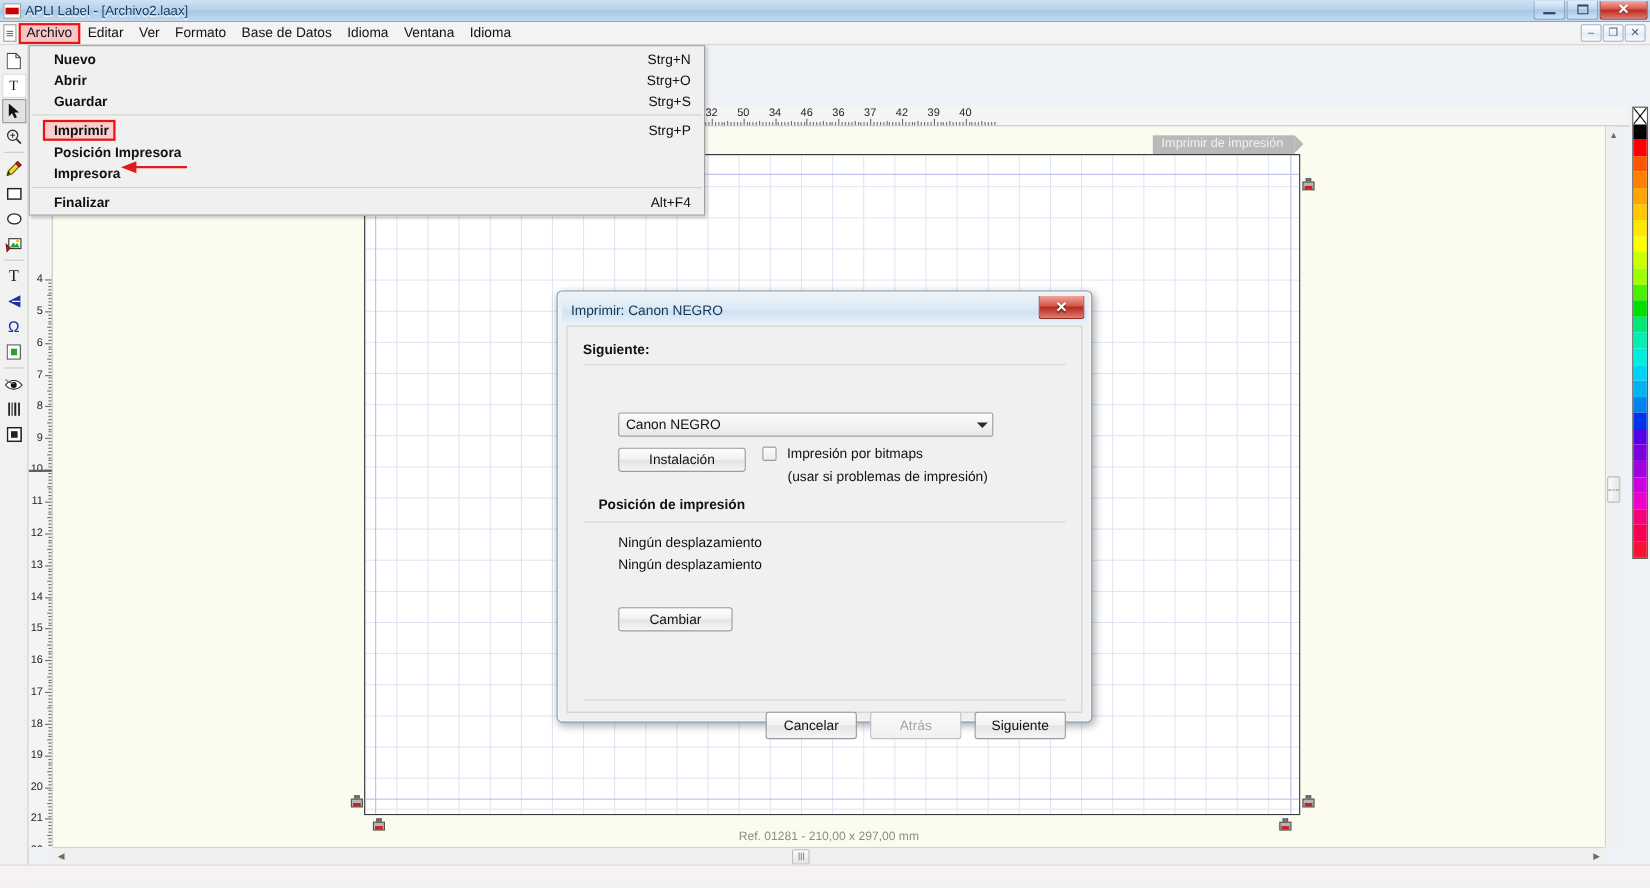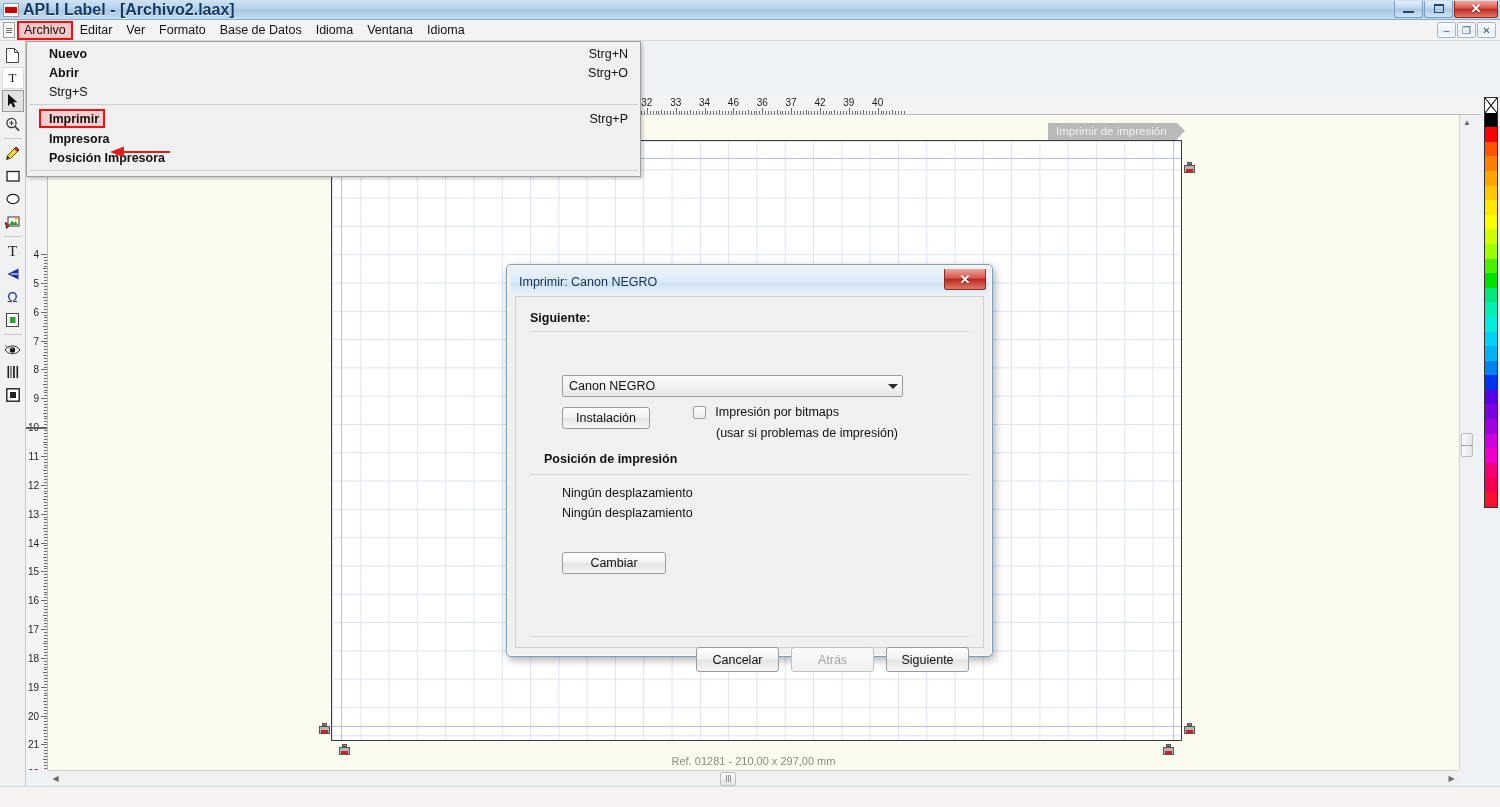--- a/index.html
+++ b/index.html
@@ -26,21 +26,21 @@
   }
   #titlebar .tb-icon {
     width: 16px; height: 14px; margin-left: 3px; margin-right: 4px;
     background: #ffffff; border: 1px solid #9b9b9b; position: relative; overflow: hidden;
   }
   #titlebar .tb-icon::after {
     content: ""; position: absolute; left: 1px; top: 3px; width: 12px; height: 6px;
     background: #cc0000;
   }
   #titlebar .tb-title {
-    font-size: 16px; color: #123a63; font-weight: bold;
+    font-size: 12px; color: #123a63; font-weight: normal;
     text-shadow: 0 1px 0 rgba(255,255,255,.75);
     white-space: nowrap;
   }
   #titlebar .tb-btns { margin-left: auto; display: flex; height: 18px; align-items: stretch; }
   #titlebar .tb-btn {
     width: 29px; height: 17px; margin-right: 1px;
     border: 1px solid #7a9cbd; border-top: none;
     border-radius: 0 0 3px 3px;
     background: linear-gradient(to bottom, #e2eefb 0%, #c0d7ef 45%, #a8c6e4 50%, #cfe3f6 100%);
     display: flex; align-items: center; justify-content: center;
@@ -659,21 +659,21 @@
       <div class="tick" style="left: 620.85px; height: 6px;"></div>
       <div class="tick" style="left: 623.735px; height: 3px;"></div>
       <div class="tick" style="left: 626.62px; height: 3px;"></div>
       <div class="tick" style="left: 629.505px; height: 3px;"></div>
       <div class="tick" style="left: 632.39px; height: 3px;"></div>
       <div class="tick" style="left: 635.275px; height: 4px;"></div>
       <div class="tick" style="left: 638.16px; height: 3px;"></div>
       <div class="tick" style="left: 641.045px; height: 3px;"></div>
       <div class="tick" style="left: 643.93px; height: 3px;"></div>
       <div class="tick" style="left: 646.815px; height: 3px;"></div>
-      <div class="lbl" style="left: 649.7px;">33</div>
+      <div class="lbl" style="left: 649.7px;">50</div>
       <div class="tick" style="left: 649.7px; height: 6px;"></div>
       <div class="tick" style="left: 652.585px; height: 3px;"></div>
       <div class="tick" style="left: 655.47px; height: 3px;"></div>
       <div class="tick" style="left: 658.355px; height: 3px;"></div>
       <div class="tick" style="left: 661.24px; height: 3px;"></div>
       <div class="tick" style="left: 664.125px; height: 4px;"></div>
       <div class="tick" style="left: 667.01px; height: 3px;"></div>
       <div class="tick" style="left: 669.895px; height: 3px;"></div>
       <div class="tick" style="left: 672.78px; height: 3px;"></div>
       <div class="tick" style="left: 675.665px; height: 3px;"></div>
@@ -1059,38 +1059,43 @@
   <div id="filemenu">
     <div class="fm-item">
       <span class="label">Nuevo</span>
       <span class="accel">Strg+N</span>
     </div>
     <div class="fm-item">
       <span class="label">Abrir</span>
       <span class="accel">Strg+O</span>
     </div>
     <div class="fm-item">
+      <span class="label">Guardar</span>
       <span class="accel">Strg+S</span>
     </div>
     <div class="fm-sep"></div>
     <div id="fm-row-imprimir">
       <div class="fm-item highlight">
         <span class="label">Imprimir</span>
       </div>
       <span class="accel">Strg+P</span>
     </div>
     <div class="fm-item">
+      <span class="label">Posición Impresora</span>
+      <span class="accel"></span>
+    </div>
+    <div class="fm-item">
       <span class="label">Impresora</span>
       <span class="accel"></span>
     </div>
+    <div class="fm-sep"></div>
     <div class="fm-item">
-      <span class="label">Posición Impresora</span>
-      <span class="accel"></span>
-    </div>
-    <div class="fm-sep"></div>
+      <span class="label">Finalizar</span>
+      <span class="accel">Alt+F4</span>
+    </div>
   </div>
 
   <svg id="redarrow" viewBox="0 0 64 14">
     <path d="M62 7 H14" stroke="#e01b1b" stroke-width="2" fill="none"></path>
     <path d="M2 7 L16 1.5 L16 12.5 Z" fill="#e01b1b"></path>
   </svg>
 
   <div id="dialog">
     <div class="dlg-title">
       <span class="t">Imprimir: Canon NEGRO</span>
@@ -1098,21 +1103,21 @@
     </div>
     <div class="dlg-body">
       <div class="grp-head">Siguiente:</div>
       <div class="grp-rule"></div>
 
       <div class="dlg-select" style="top:78px;">
         <span>Canon NEGRO</span>
         <span class="caret"></span>
       </div>
 
-      <div class="btn" style="position:absolute;left:46px;top:110px;width:88px;height:22px;">Instalación</div>
+      <div class="btn" style="position:absolute;left:46px;top:110px;width:116px;height:22px;">Instalación</div>
 
       <div style="position:absolute;left:177px;top:108px;">
         <span class="chk"></span>
         <span class="dtext" style="margin-left:6px;">Impresión por bitmaps</span>
       </div>
       <div class="dtext" style="position:absolute;left:200px;top:129px;">(usar si problemas de impresión)</div>
 
       <div class="grp-head" style="margin-top:0;position:absolute;left:14px;top:155px;">Posición de impresión</div>
       <div class="grp-rule" style="position:absolute;left:14px;right:14px;top:177px;margin:0;"></div>
 

